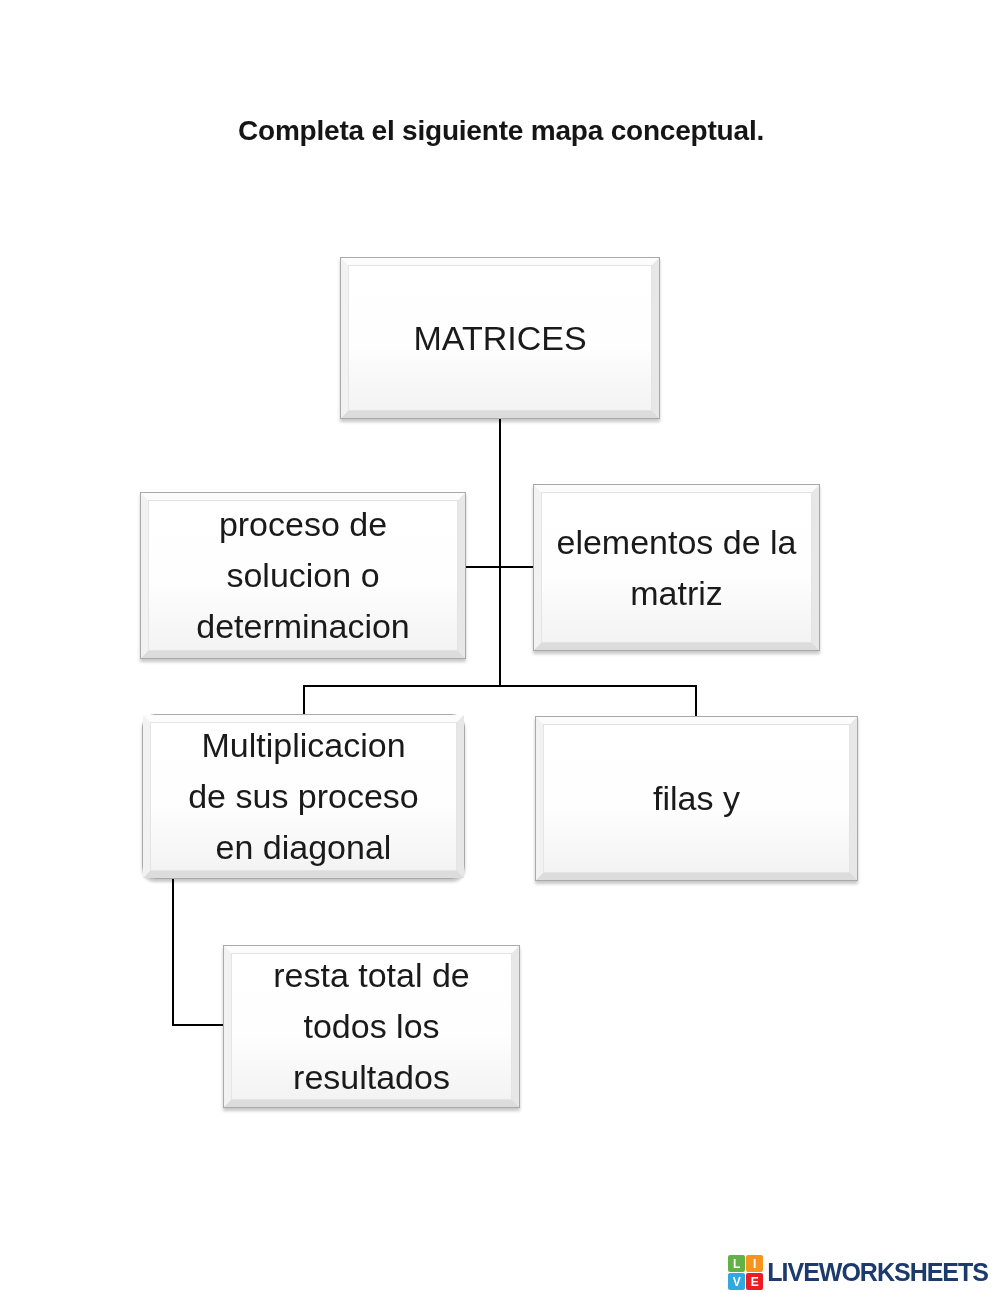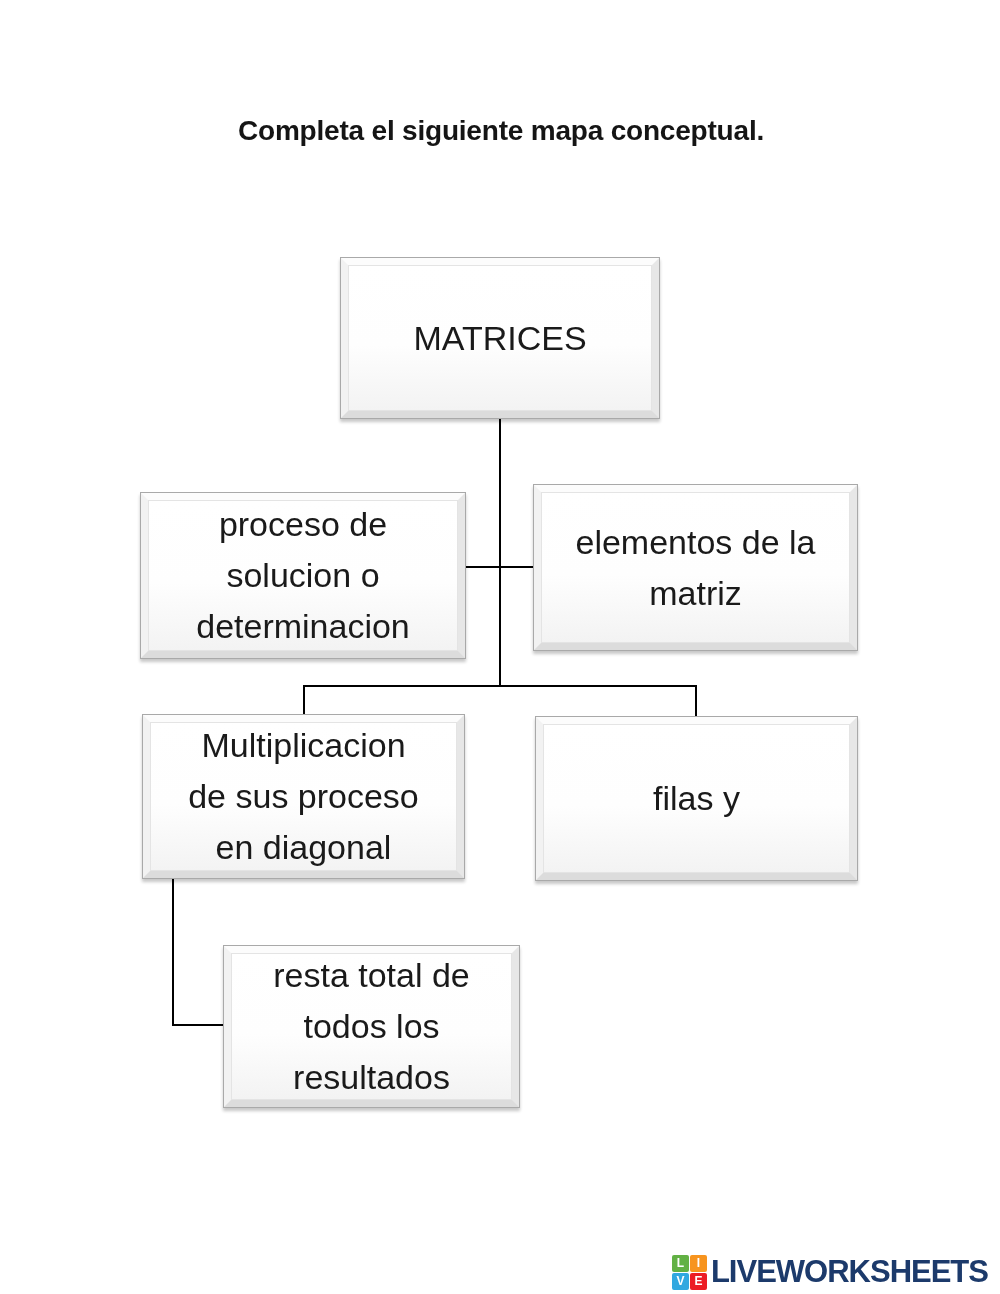--- a/index.html
+++ b/index.html
@@ -55,22 +55,22 @@
     align-items: center;
     justify-content: center;
     text-align: center;
     font-size: 34px;
     line-height: 51px;
     color: #1a1a1a;
   }
   
   .n-matrices       { left: 340px; top: 257px; width: 320px; height: 162px; padding-left: 48px; }
   .n-proceso        { left: 140px; top: 492px; width: 326px; height: 167px; }
-  .n-elementos      { left: 533px; top: 484px; width: 325px; height: 167px; }
-  .n-multiplicacion { left: 142px; top: 714px; width: 323px; height: 165px; }
+  .n-elementos      { left: 533px; top: 484px; width: 287px; height: 167px; }
+  .n-multiplicacion { left: 142px; top: 714px; width: 323px; height: 165px; border-radius: 13px; }
   .n-filas          { left: 535px; top: 716px; width: 323px; height: 165px; }
   .n-resta          { left: 223px; top: 945px; width: 297px; height: 163px; }
   
   .c-trunk        { left: 499px; top: 418px; width: 2px;  height: 268px; }
   .c-upper-h      { left: 466px; top: 566px; width: 67px; height: 2px; }
   .c-branch-h     { left: 303px; top: 685px; width: 394px; height: 2px; }
   .c-drop-left    { left: 303px; top: 685px; width: 2px;  height: 30px; }
   .c-drop-right   { left: 695px; top: 685px; width: 2px;  height: 32px; }
   .c-resta-v      { left: 172px; top: 877px; width: 2px;  height: 149px; }
   .c-resta-h      { left: 172px; top: 1024px; width: 52px; height: 2px; }
@@ -92,21 +92,21 @@
   .logo-sq {
     display: flex;
     align-items: center;
     justify-content: center;
     color: #ffffff;
     font-size: 12px;
     font-weight: bold;
     border-radius: 2px;
   }
   .logo-text {
-    font-size: 31px;
+    font-size: 25px;
     font-weight: 800;
     color: #1c3a6b;
     letter-spacing: -1px;
   }
 </style>
 </head>
 <body>
 
 <div class="page">
 

